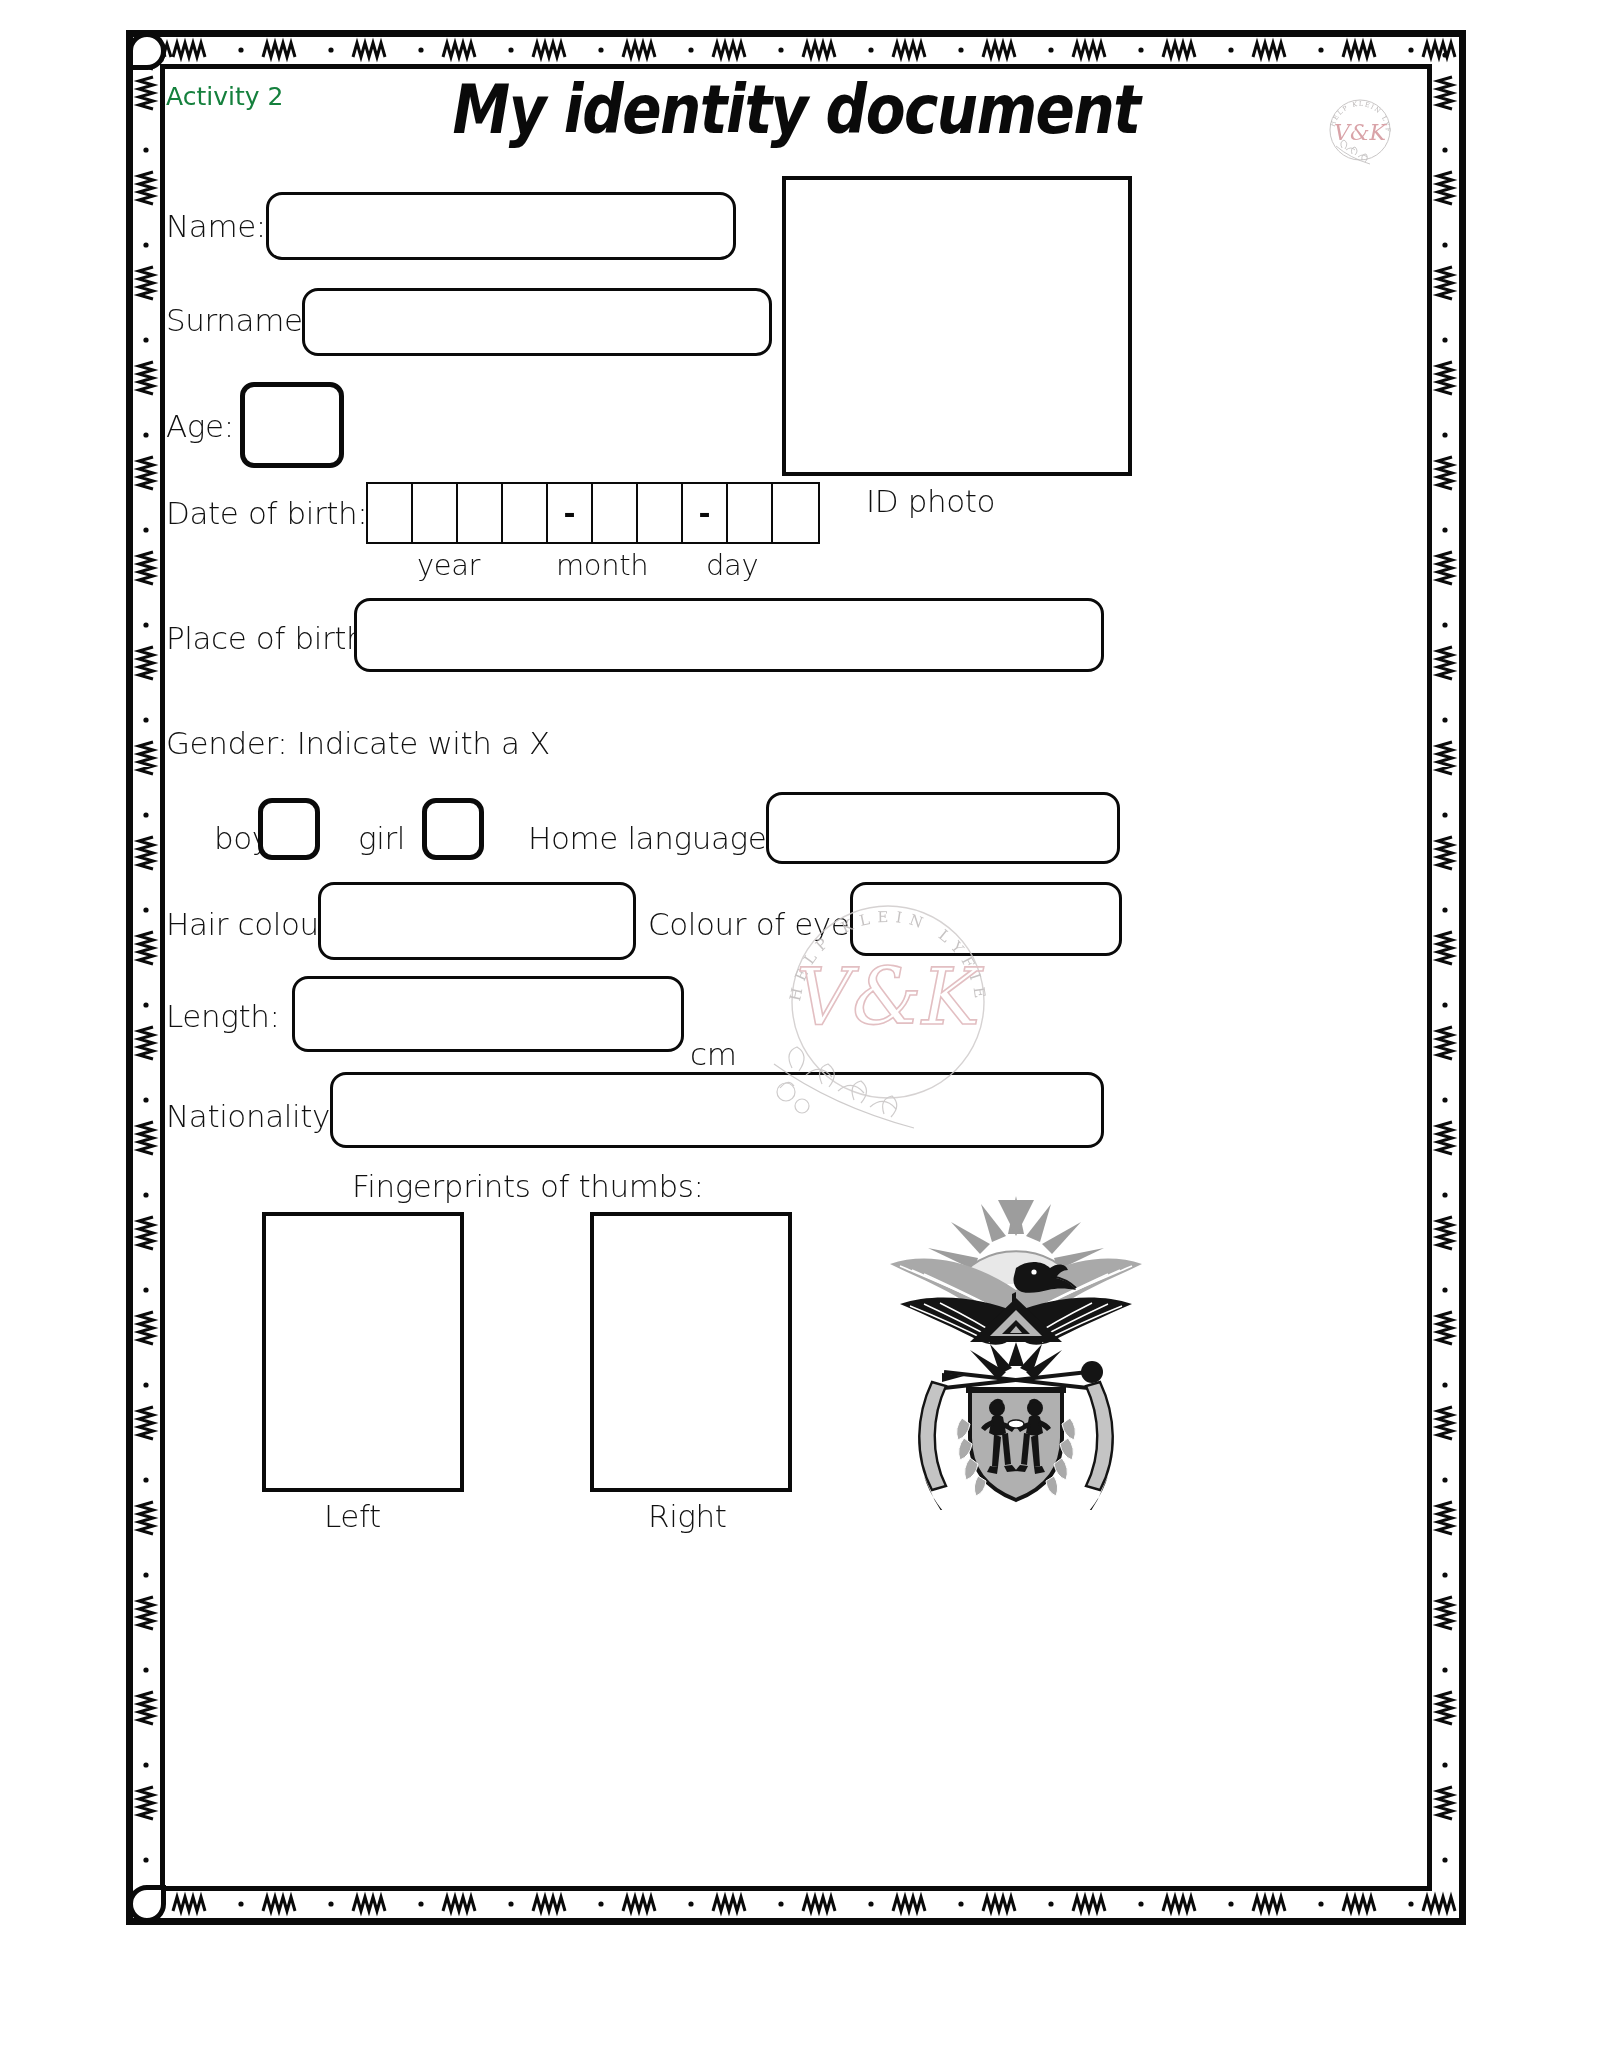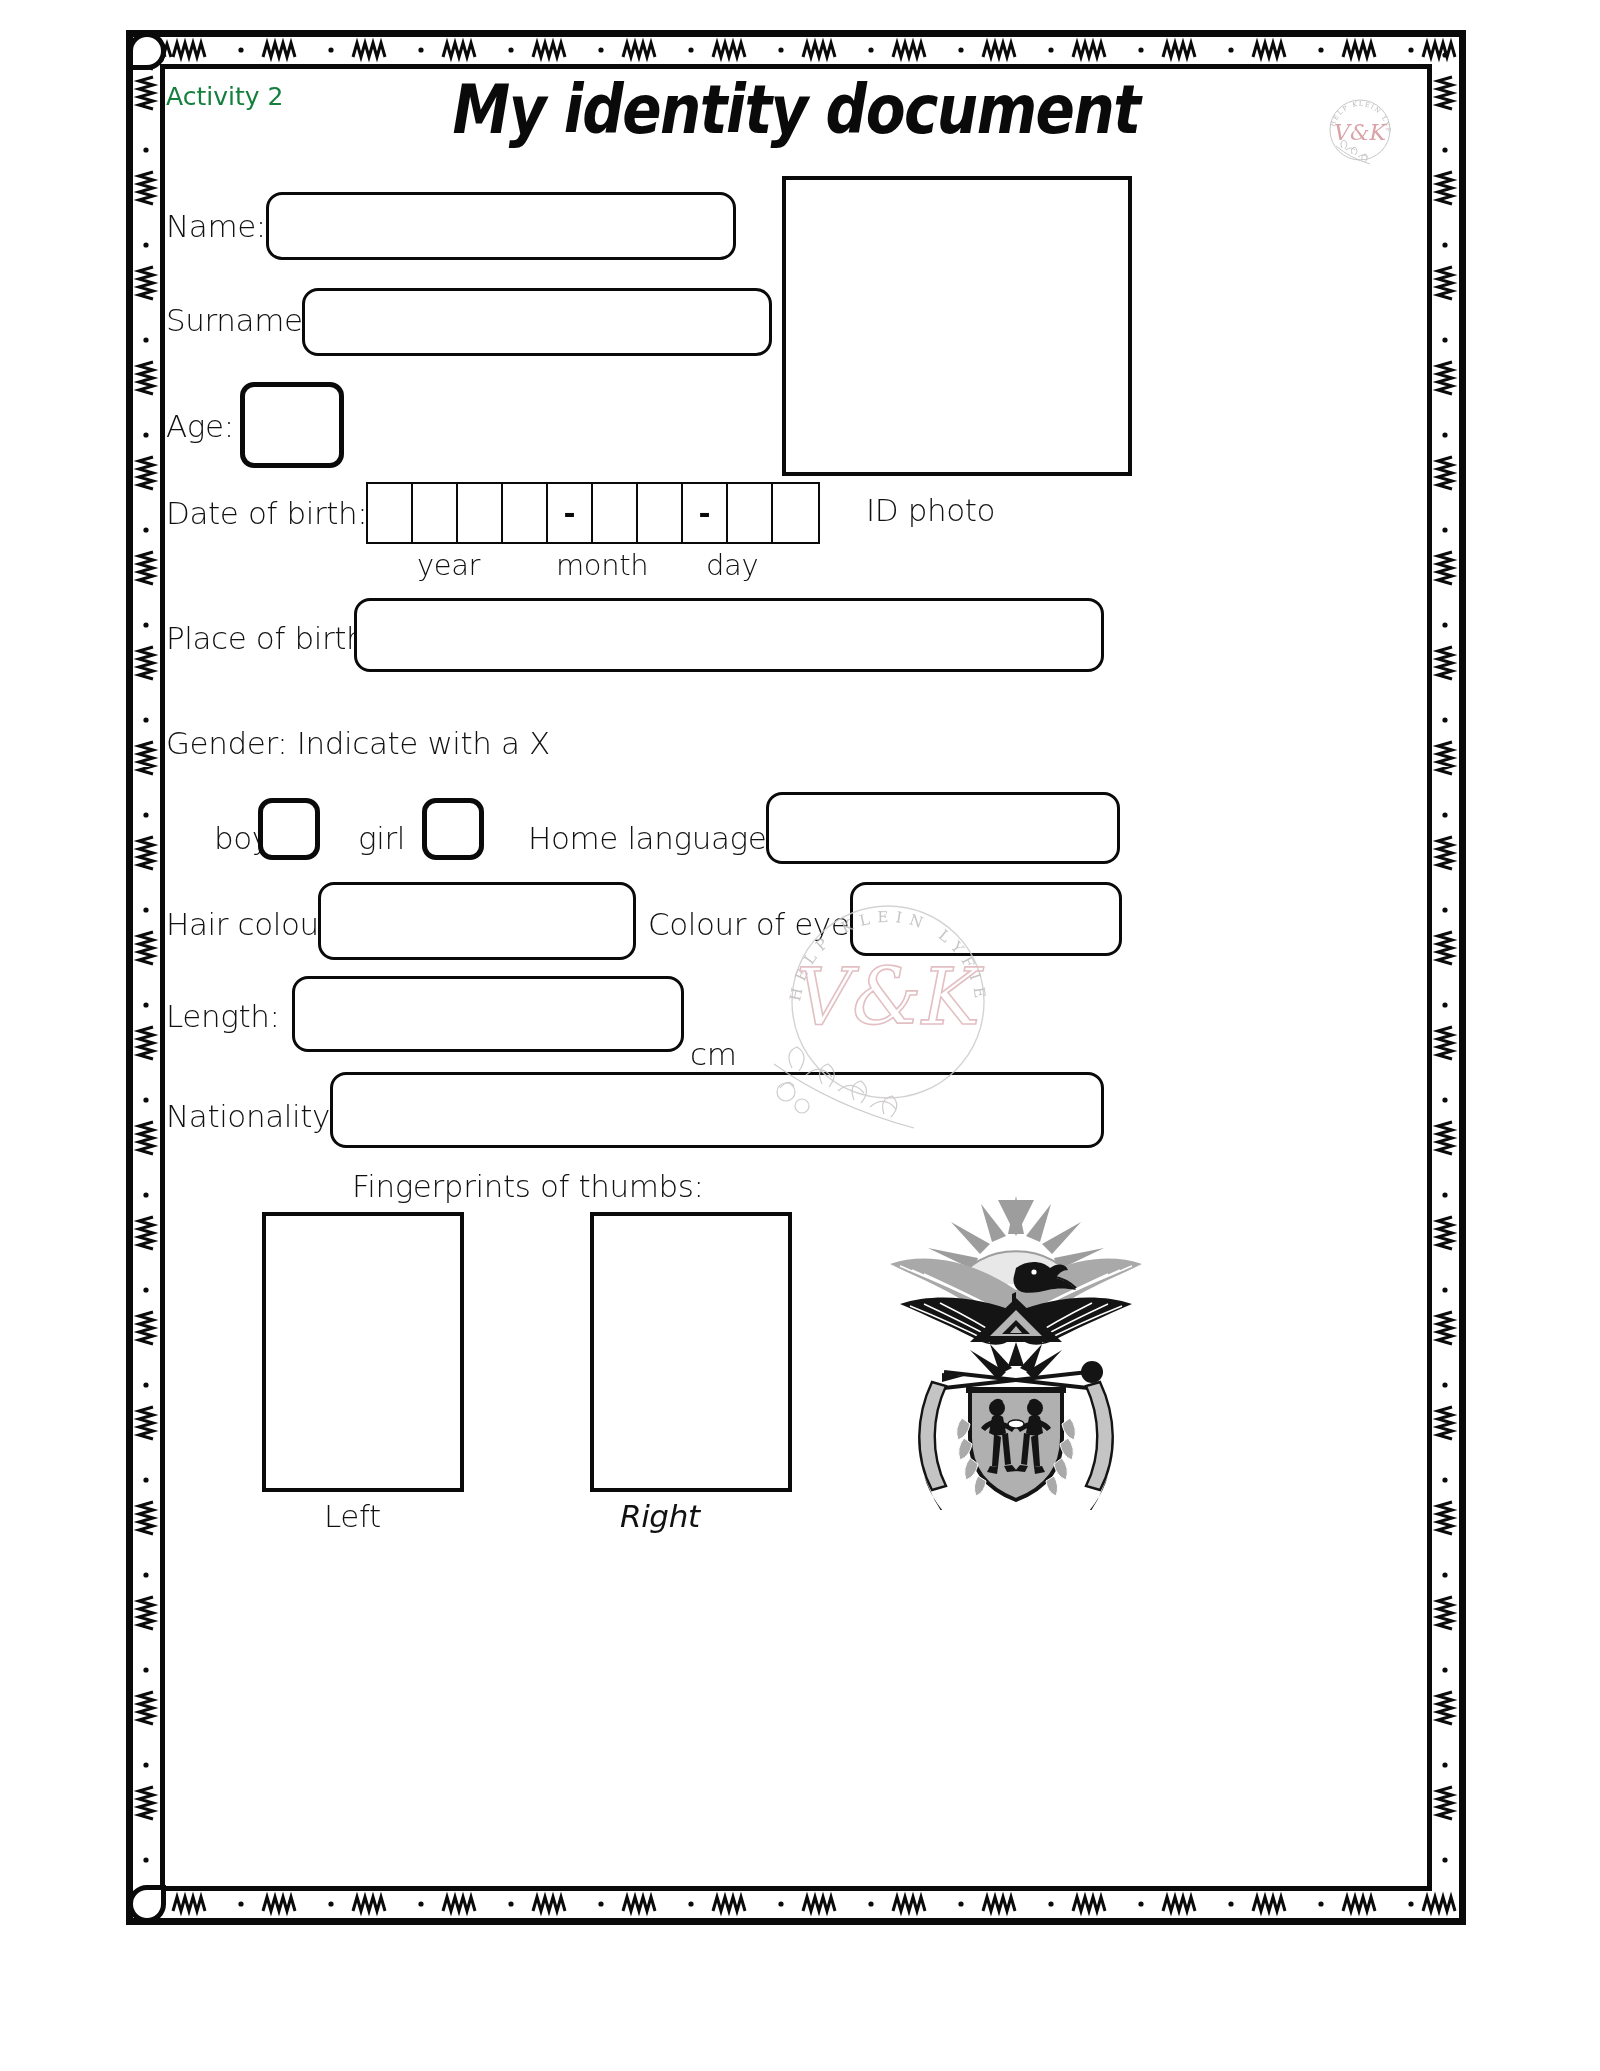--- a/index.html
+++ b/index.html
@@ -185,25 +185,25 @@
 
   
   .r-nat { left: 0; top: 1028px; font-size: 31px; }
   .b-nat { left: 164px; top: 1002px; width: 774px; height: 76px; }
 
   
   .r-fp-title { left: 186px; top: 1098px; font-size: 31px; }
   .b-fp-left  { left: 96px;  top: 1142px; width: 202px; height: 280px; }
   .b-fp-right { left: 424px; top: 1142px; width: 202px; height: 280px; }
   .fp-cap-left  { position: absolute; left: 158px; top: 1428px; font-size: 31px; }
-  .fp-cap-right { position: absolute; left: 454px; top: 1428px; font-size: 31px; font-style: italic; }
+  .fp-cap-right { position: absolute; left: 482px; top: 1428px; font-size: 31px; }
 
   
   .b-idphoto { left: 616px; top: 106px; width: 350px; height: 300px; border-width: 4px; border-radius: 0; }
-  .r-idphoto { left: 700px; top: 422px; font-size: 31px; text-align: right; }
+  .r-idphoto { left: 700px; top: 413px; font-size: 31px; text-align: right; }
 
   
   .watermark {
     position: absolute;
     left: 600px; top: 822px;
     width: 250px; height: 250px;
     pointer-events: none;
     opacity: 0.85;
   }
   .watermark svg { display: block; }

